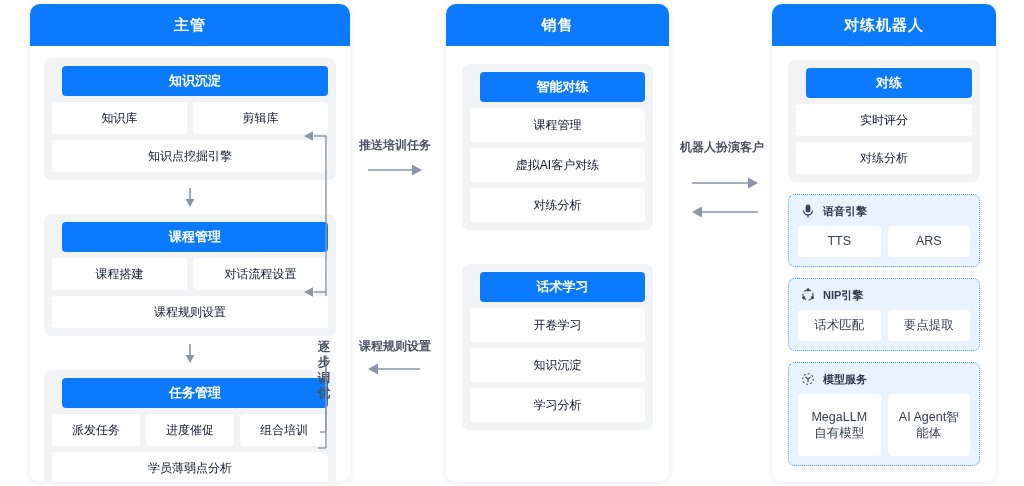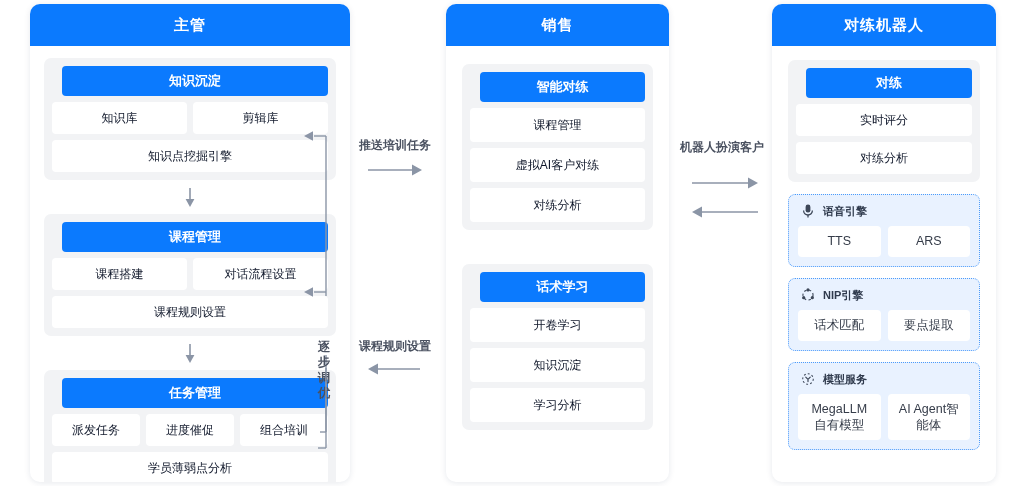--- a/index.html
+++ b/index.html
@@ -91,21 +91,21 @@
   .engine-cell {
     flex: 1 1 0;
     background: #ffffff;
     border-radius: 4px;
     color: #353c49;
     font-size: 12.5px;
     text-align: center;
     line-height: 31px; height: 31px;
     white-space: nowrap;
   }
-  .engine-cell.two { line-height: 1.3; height: 46px; display:flex; flex-direction:column;
+  .engine-cell.two { line-height: 1.3; height: 62px; display:flex; flex-direction:column;
                      align-items:center; justify-content:center; }
 
   
   .vdown { display: flex; justify-content: center; margin: -6px 0 6px 0; }
 
   
   .conn-label {
     position: absolute;
     font-size: 12px;
     color: #4a5160;

